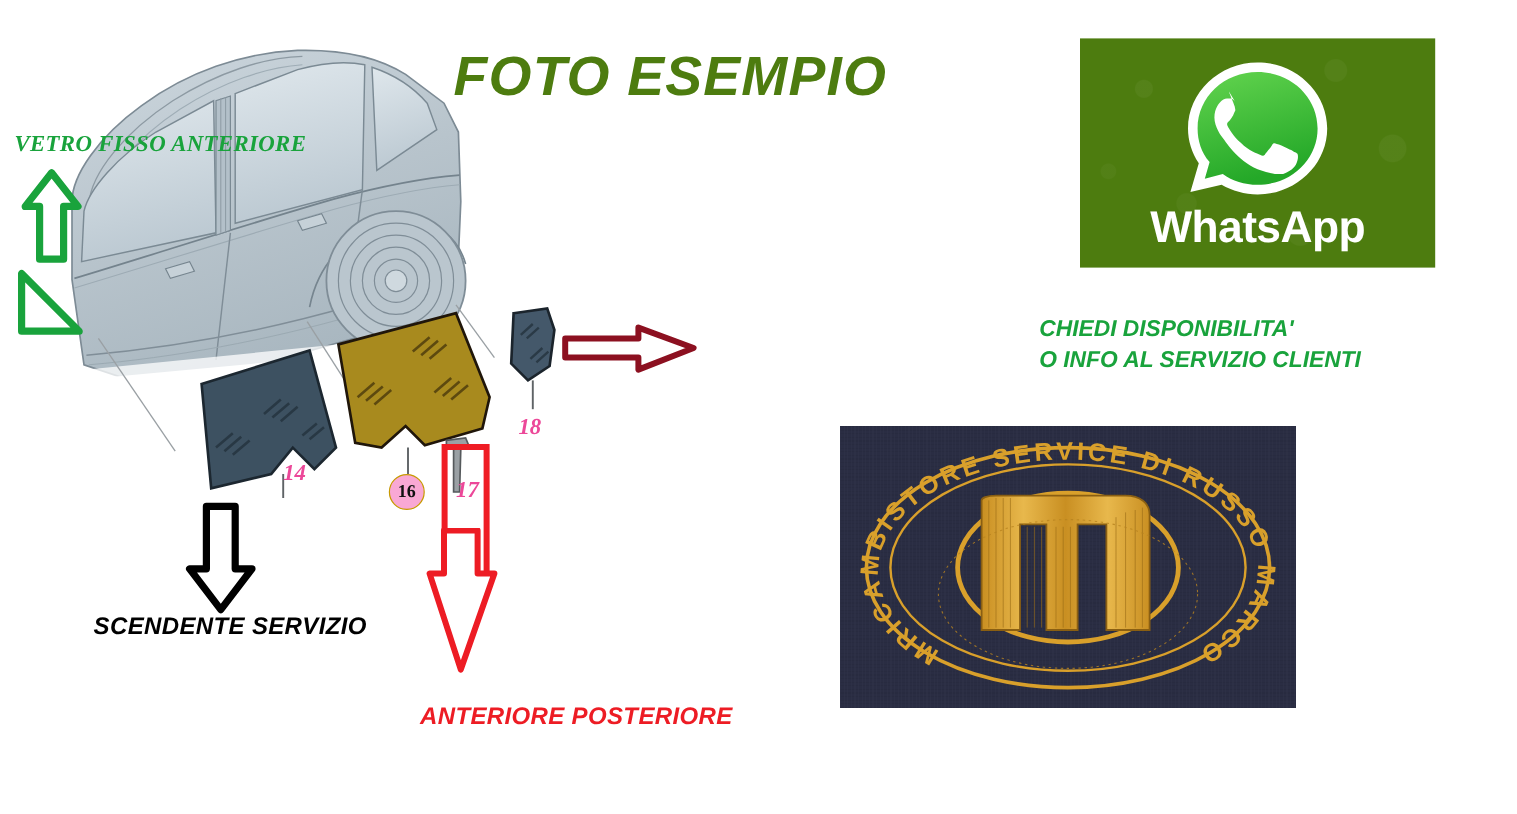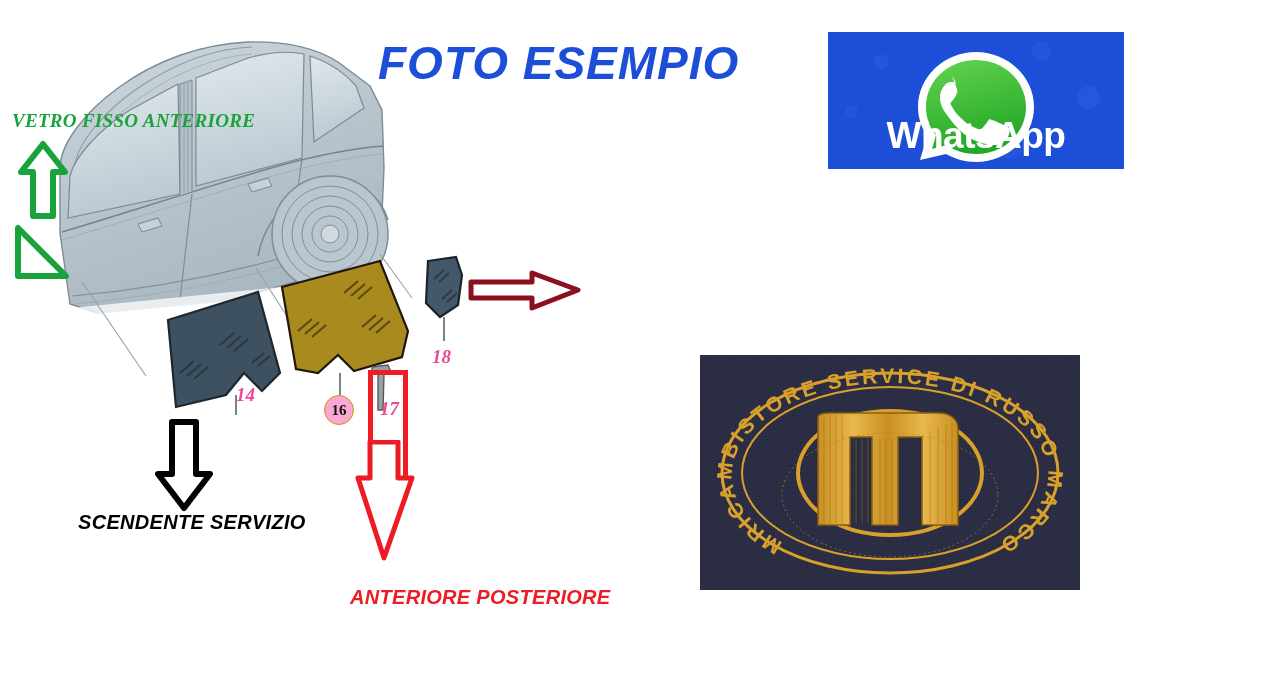--- a/index.html
+++ b/index.html
@@ -6,21 +6,21 @@
   body{
     width:1264px;height:678px;background:#ffffff;overflow:hidden;
     font-family:"Liberation Sans", sans-serif;position:relative;
   }
   #stage{position:absolute;left:0;top:0;width:1264px;height:678px;}
 
   
   .title{
     position:absolute;left:378px;top:36px;
     font-size:46px;font-weight:bold;font-style:italic;
-    color:#1d4ed8;letter-spacing:1px;white-space:nowrap;
+    color:#4d7c0f;letter-spacing:1px;white-space:nowrap;
   }
 
   
   .car-wrap{position:absolute;left:52px;top:18px;width:340px;height:330px;}
   .car-wrap svg{display:block;}
 
   
   .parts{position:absolute;left:140px;top:245px;width:360px;height:200px;}
 
   
@@ -48,22 +48,22 @@
   .anno.green{color:#19a33c;}
   .anno.darkred{color:#8c1020;}
   .anno.black{color:#000000;}
   .anno.red{color:#ed1c24;}
 
   
   .arrow{position:absolute;}
 
   
   .wa-banner{
-    position:absolute;left:828px;top:32px;width:296px;height:137px;
-    background:#1d4ed8;overflow:hidden;
+    position:absolute;left:900px;top:32px;width:296px;height:191px;
+    background:#4d7c0f;overflow:hidden;
   }
   .wa-banner .tex{
     position:absolute;inset:0;
     background:
       radial-gradient(circle at 18% 22%, rgba(255,255,255,.045) 0 7px, transparent 8px),
       radial-gradient(circle at 72% 14%, rgba(255,255,255,.04) 0 9px, transparent 10px),
       radial-gradient(circle at 88% 48%, rgba(255,255,255,.045) 0 11px, transparent 12px),
       radial-gradient(circle at 30% 72%, rgba(255,255,255,.035) 0 8px, transparent 9px),
       radial-gradient(circle at 62% 85%, rgba(255,255,255,.04) 0 10px, transparent 11px),
       radial-gradient(circle at 8% 58%, rgba(255,255,255,.03) 0 6px, transparent 7px);
@@ -259,20 +259,22 @@
                c0,8 6,16 7,17 c1,1 12,19 29,26 c14,5 17,4 20,4
                c3,0 10,-4 12,-8 c2,-4 2,-8 1,-9 c-1,-1 -2,-1 -5,-3
                c-3,-1 -10,-5 -12,-5 c-2,-1 -3,-1 -4,1 c-1,2 -5,6 -6,8
                c-1,1 -2,1 -4,0 c-2,-1 -9,-3 -16,-10 c-6,-5 -10,-12 -11,-14
                c-1,-2 0,-3 1,-4 c1,-1 2,-2 3,-4 c1,-1 1,-2 2,-4
                c1,-1 0,-3 0,-4 c0,-1 -4,-10 -5,-13 z" fill="#ffffff"></path>
     </svg>
     <div class="wa-word">WhatsApp</div>
   </div>
 
+  <div class="contact">CHIEDI DISPONIBILITA'
+O INFO AL SERVIZIO CLIENTI</div>
 
   <div class="logo-photo">
     <div class="weave"></div>
     <svg width="380" height="235" viewBox="0 0 380 235">
       <defs>
         <path id="ringpath" d="M190,212 a158,92 0 1 1 0.1,0"></path>
         <linearGradient id="goldhatch" x1="0" y1="0" x2="1" y2="0">
           <stop offset="0" stop-color="#c98f22"></stop>
           <stop offset="0.25" stop-color="#e8b84c"></stop>
           <stop offset="0.5" stop-color="#c98f22"></stop>

